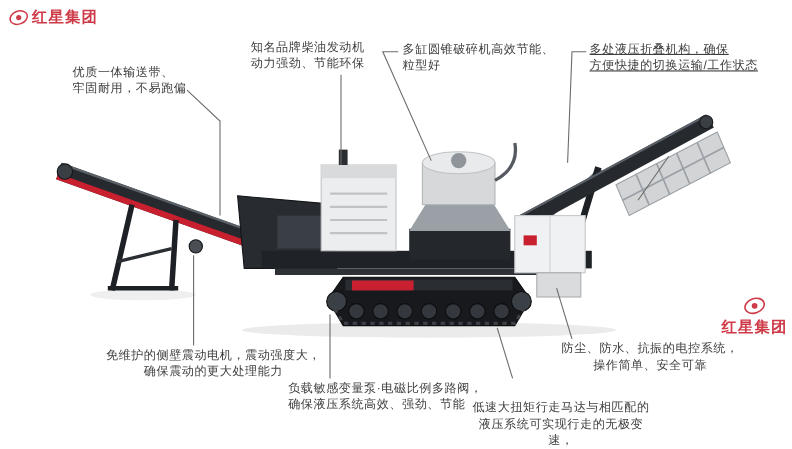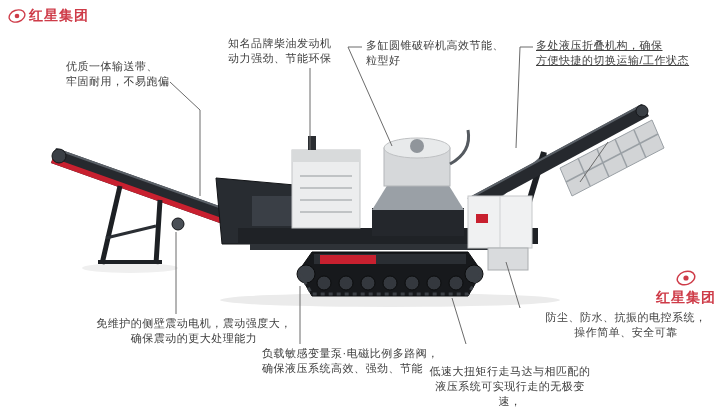--- a/index.html
+++ b/index.html
@@ -9,21 +9,21 @@
   .callout{position:absolute;font-size:11px;line-height:15px;color:#3e3e3e;
            white-space:pre-line;letter-spacing:.5px;}
   .c-belt{left:66px;top:59px;}
   .c-engine{left:228px;top:36px;width:124px;text-align:left;}
   .c-cone{left:366px;top:38px;}
   .c-fold{left:536px;top:38px;text-decoration:underline;}
   .c-grid{left:610px;top:125px;}
   .c-vib{left:94px;top:316px;width:200px;text-align:center;}
   .c-pump{left:262px;top:346px;width:192px;text-align:left;}
   .c-travel{left:424px;top:346px;width:172px;text-align:center;margin-top:18px;}
-  .c-elec{left:506px;top:310px;width:170px;text-align:center;margin-left:35px;}
+  .c-elec{left:506px;top:310px;width:170px;text-align:center;}
   .watermark{position:absolute;display:flex;align-items:center;gap:3px;color:#c8202f;opacity:.88;}
   .wm-tl{left:8px;top:7px;}
   .wm-br{left:656px;top:268px;flex-direction:column;gap:1px;}
   .wm-text{font-size:14px;font-weight:bold;letter-spacing:1px;color:#c8202f;}
 </style>
 </head>
 <body>
 
 <div class="stage">
 

